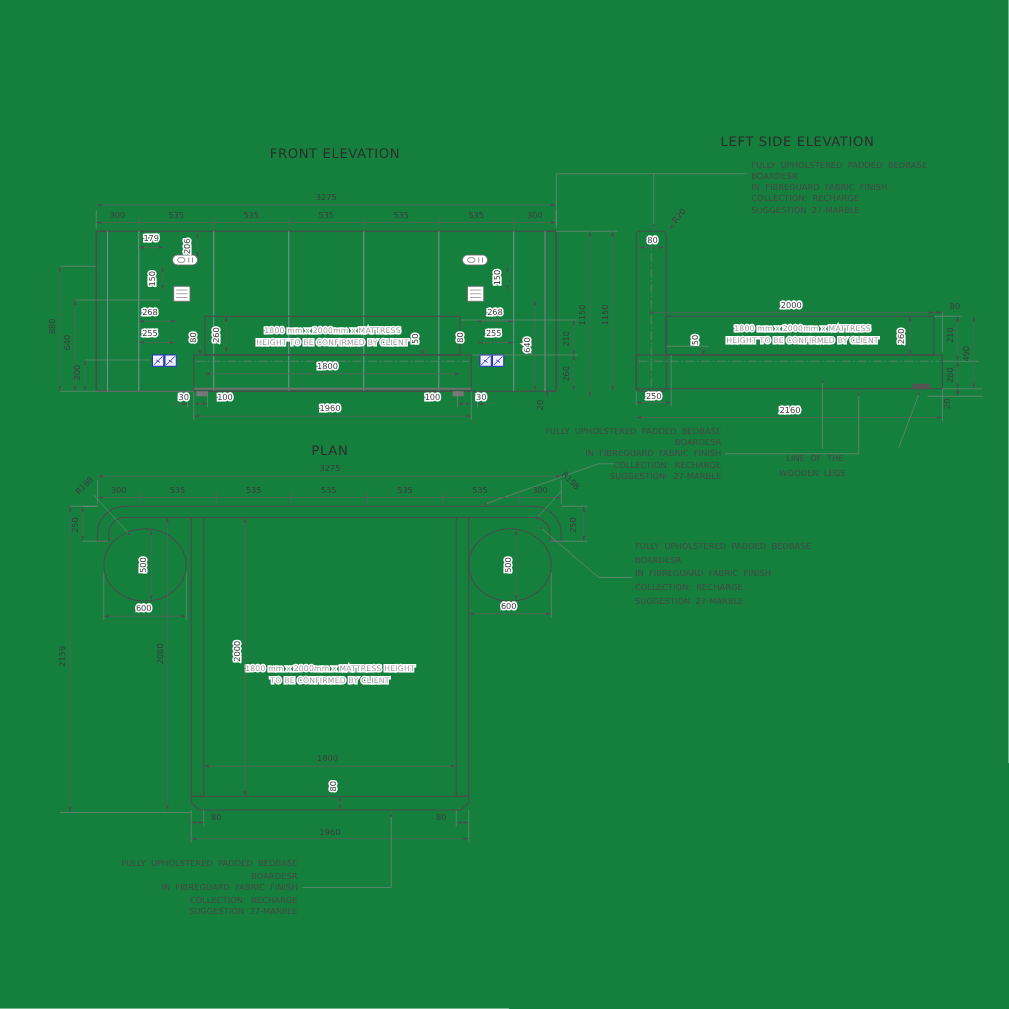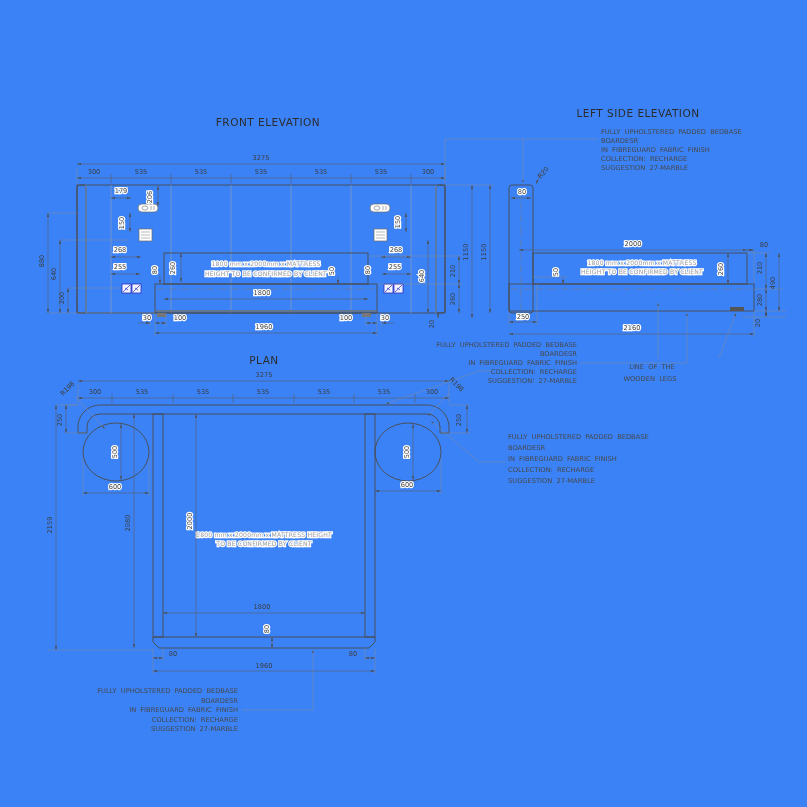--- a/index.html
+++ b/index.html
@@ -1,16 +1,16 @@
 <!DOCTYPE html>
 <html><head>
 <meta charset="utf-8">
 <style>
   html,body{margin:0;padding:0;background:#ffffff;}
-  .sheet{position:relative;width:807px;height:807px;background:#3b82f6;overflow:hidden;
+  .sheet{position:relative;width:807px;height:807px;background:#15803d;overflow:hidden;
          font-family:"DejaVu Sans",sans-serif;}
   svg{position:absolute;left:0;top:0;}
   svg text{font-family:"DejaVu Sans","Liberation Sans",sans-serif;fill:#3d3d3d;}
   .tt{font-size:10.5px;letter-spacing:.5px;fill:#2c2c2c;}
   .t7{font-size:6.6px;}
   .tg{font-size:6.1px;fill:#9a9aa0;letter-spacing:.2px;}
   .note{font-size:6.7px;fill:#474747;word-spacing:2px;}
   .halo{paint-order:stroke;stroke:#ffffff;stroke-width:2.4px;}
   .ln{stroke:#4b4b4b;stroke-width:.9;fill:none;}
   .lt{stroke:#93a1b0;stroke-width:.6;fill:none;}

